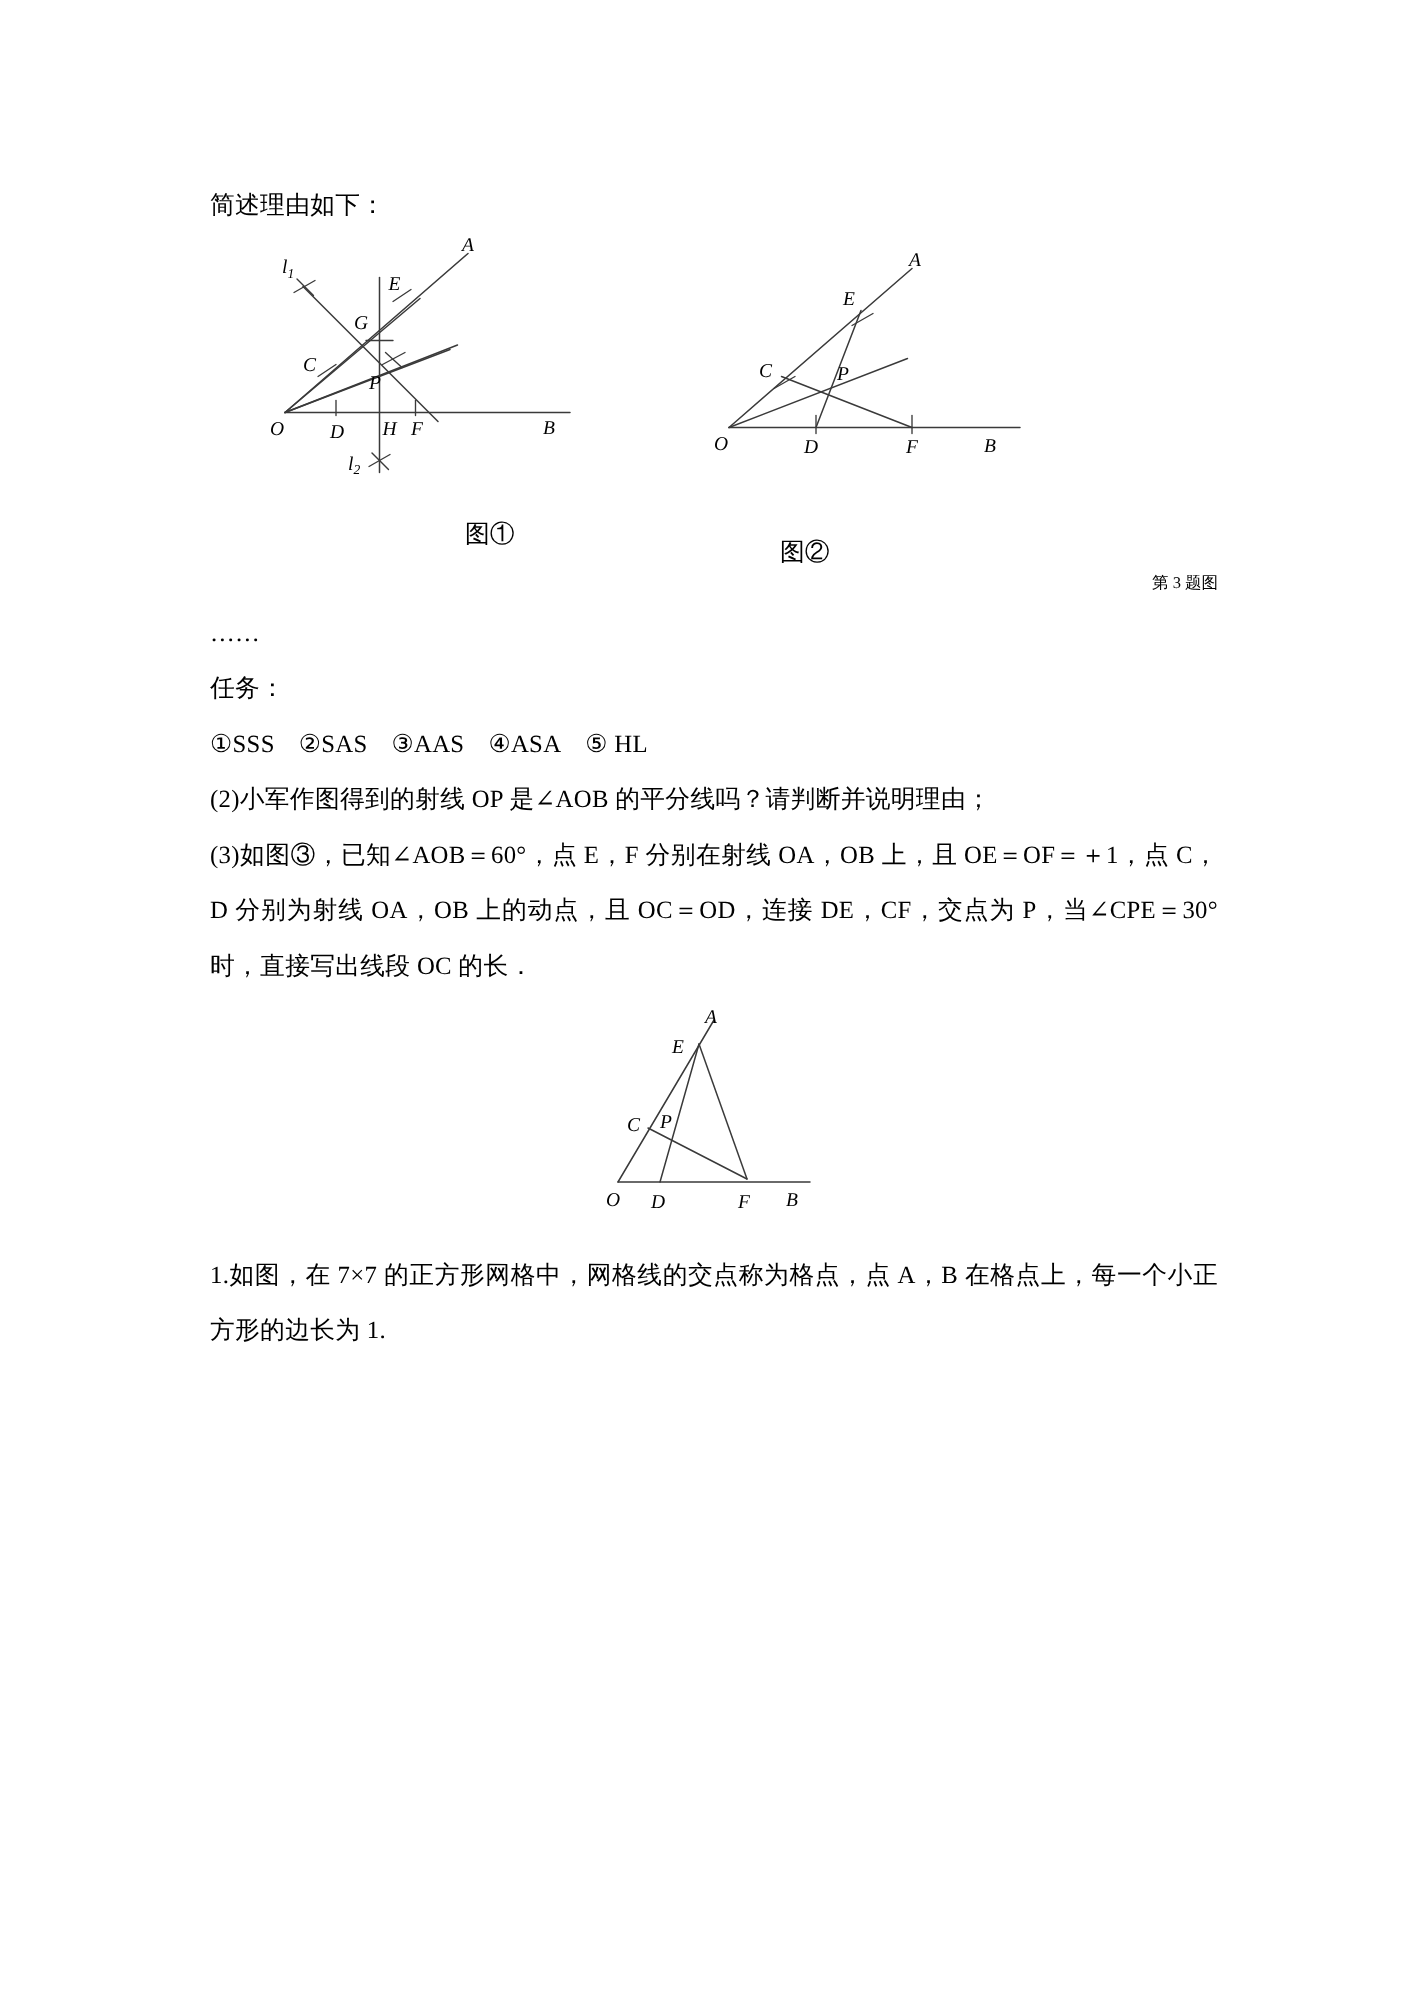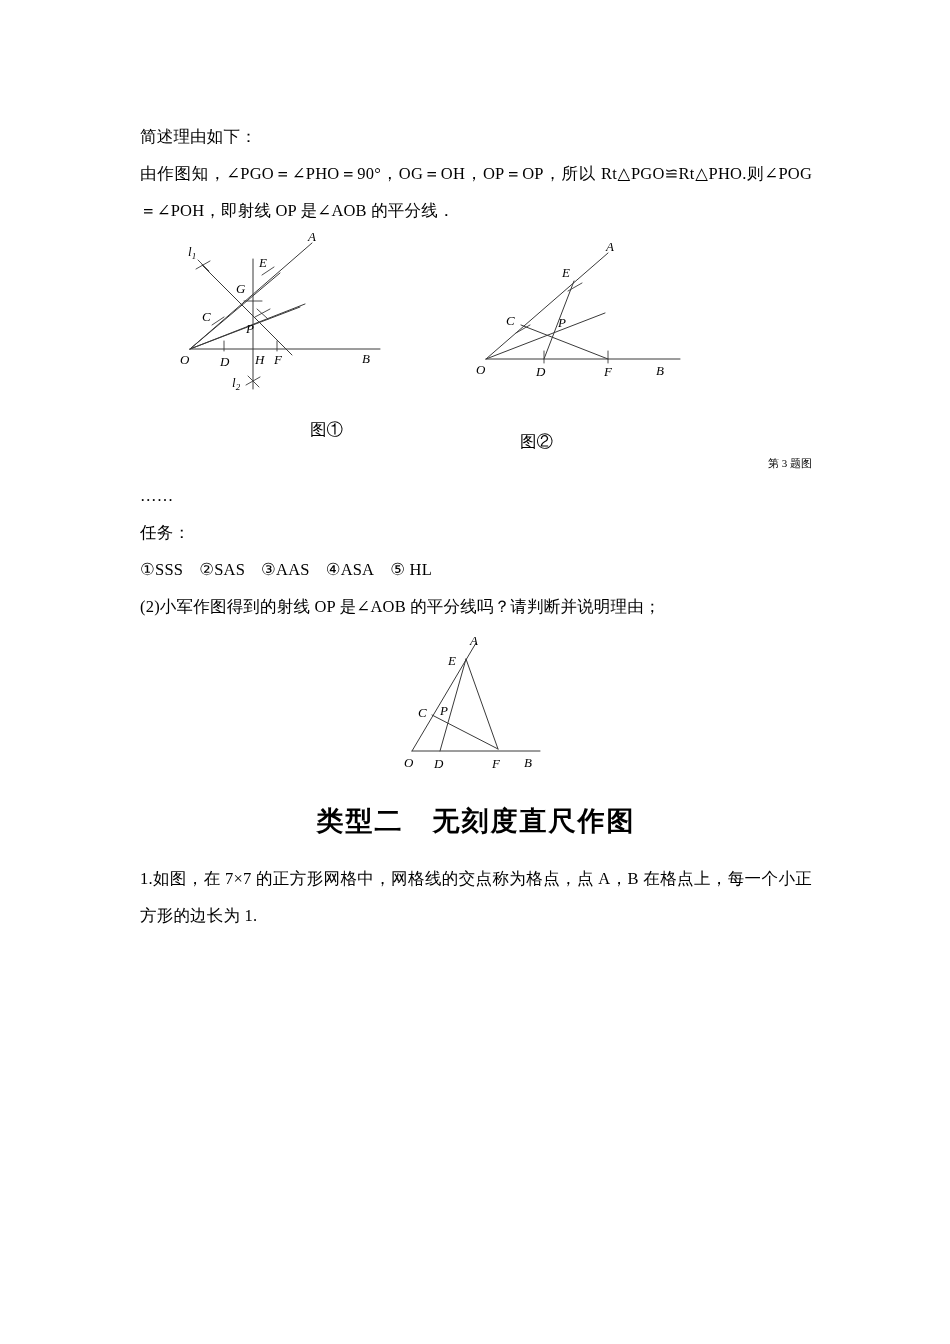--- a/index.html
+++ b/index.html
@@ -92,21 +92,20 @@
   }
 </style>
 </head>
 <body>
 
 <div class="page">
   <div class="content">
 
     <p class="para"><span>简述理由如下：</span></p>
 
-    <p class="para">由作图知，∠PGO＝∠PHO＝90°，OG＝OH，OP＝OP，所以 Rt△PGO≌Rt△PHO.则∠POG＝∠POH，即射线 OP 是∠AOB 的平分线．</p>
 
     <div class="fig-wrap">
       <svg width="672" height="190" viewBox="0 0 672 190">
         <g stroke="#3a3a3a" stroke-width="1" fill="none" stroke-linecap="round">
 
           <line x1="50" y1="120" x2="240" y2="120"></line>
 
           <line x1="50" y1="120" x2="172" y2="14"></line>
 
           <line x1="113" y1="30" x2="113" y2="160"></line>
@@ -198,20 +197,21 @@
 
     <p class="para">任务：</p>
 
 
     <p class="para opts">
       <span>①</span><span>SSS</span><span class="gap"></span><span>②</span><span>SAS</span><span class="gap"></span><span>③</span><span>AAS</span><span class="gap"></span><span>④</span><span>ASA</span><span class="gap"></span><span>⑤</span>&nbsp;<span>HL</span>
     </p>
 
     <p class="para">(2)小军作图得到的射线 OP 是∠AOB 的平分线吗？请判断并说明理由；</p>
 
+    <p class="para">(3)如图③，已知∠AOB＝60°，点 E，F 分别在射线 OA，OB 上，且 OE＝OF＝＋1，点 C，D 分别为射线 OA，OB 上的动点，且 OC＝OD，连接 DE，CF，交点为 P，当∠CPE＝30°时，直接写出线段 OC 的长．</p>
 
     <div class="fig-wrap" style="margin-top:8px;">
       <svg width="672" height="145" viewBox="0 0 672 145">
         <g stroke="#3a3a3a" stroke-width="1" fill="none" stroke-linecap="round">
 
           <line x1="272" y1="118" x2="400" y2="118"></line>
 
           <line x1="272" y1="118" x2="336" y2="10"></line>
 
           <line x1="300" y1="118" x2="326" y2="26"></line>
@@ -224,18 +224,17 @@
         <text class="lbl" x="308" y="32">E</text>
         <text class="lbl" x="278" y="84">C</text>
         <text class="lbl" x="300" y="82">P</text>
         <text class="lbl" x="264" y="134">O</text>
         <text class="lbl" x="294" y="135">D</text>
         <text class="lbl" x="352" y="135">F</text>
         <text class="lbl" x="384" y="134">B</text>
       </svg>
     </div>
 
-    <h2 class="type-heading">类型二　无刻度直尺作图</h2>
 
     <p class="para" style="margin-top:16px;">1.如图，在 7×7 的正方形网格中，网格线的交点称为格点，点 A，B 在格点上，每一个小正方形的边长为 1.</p>
 
   </div>
 </div>
 
 </body></html>

